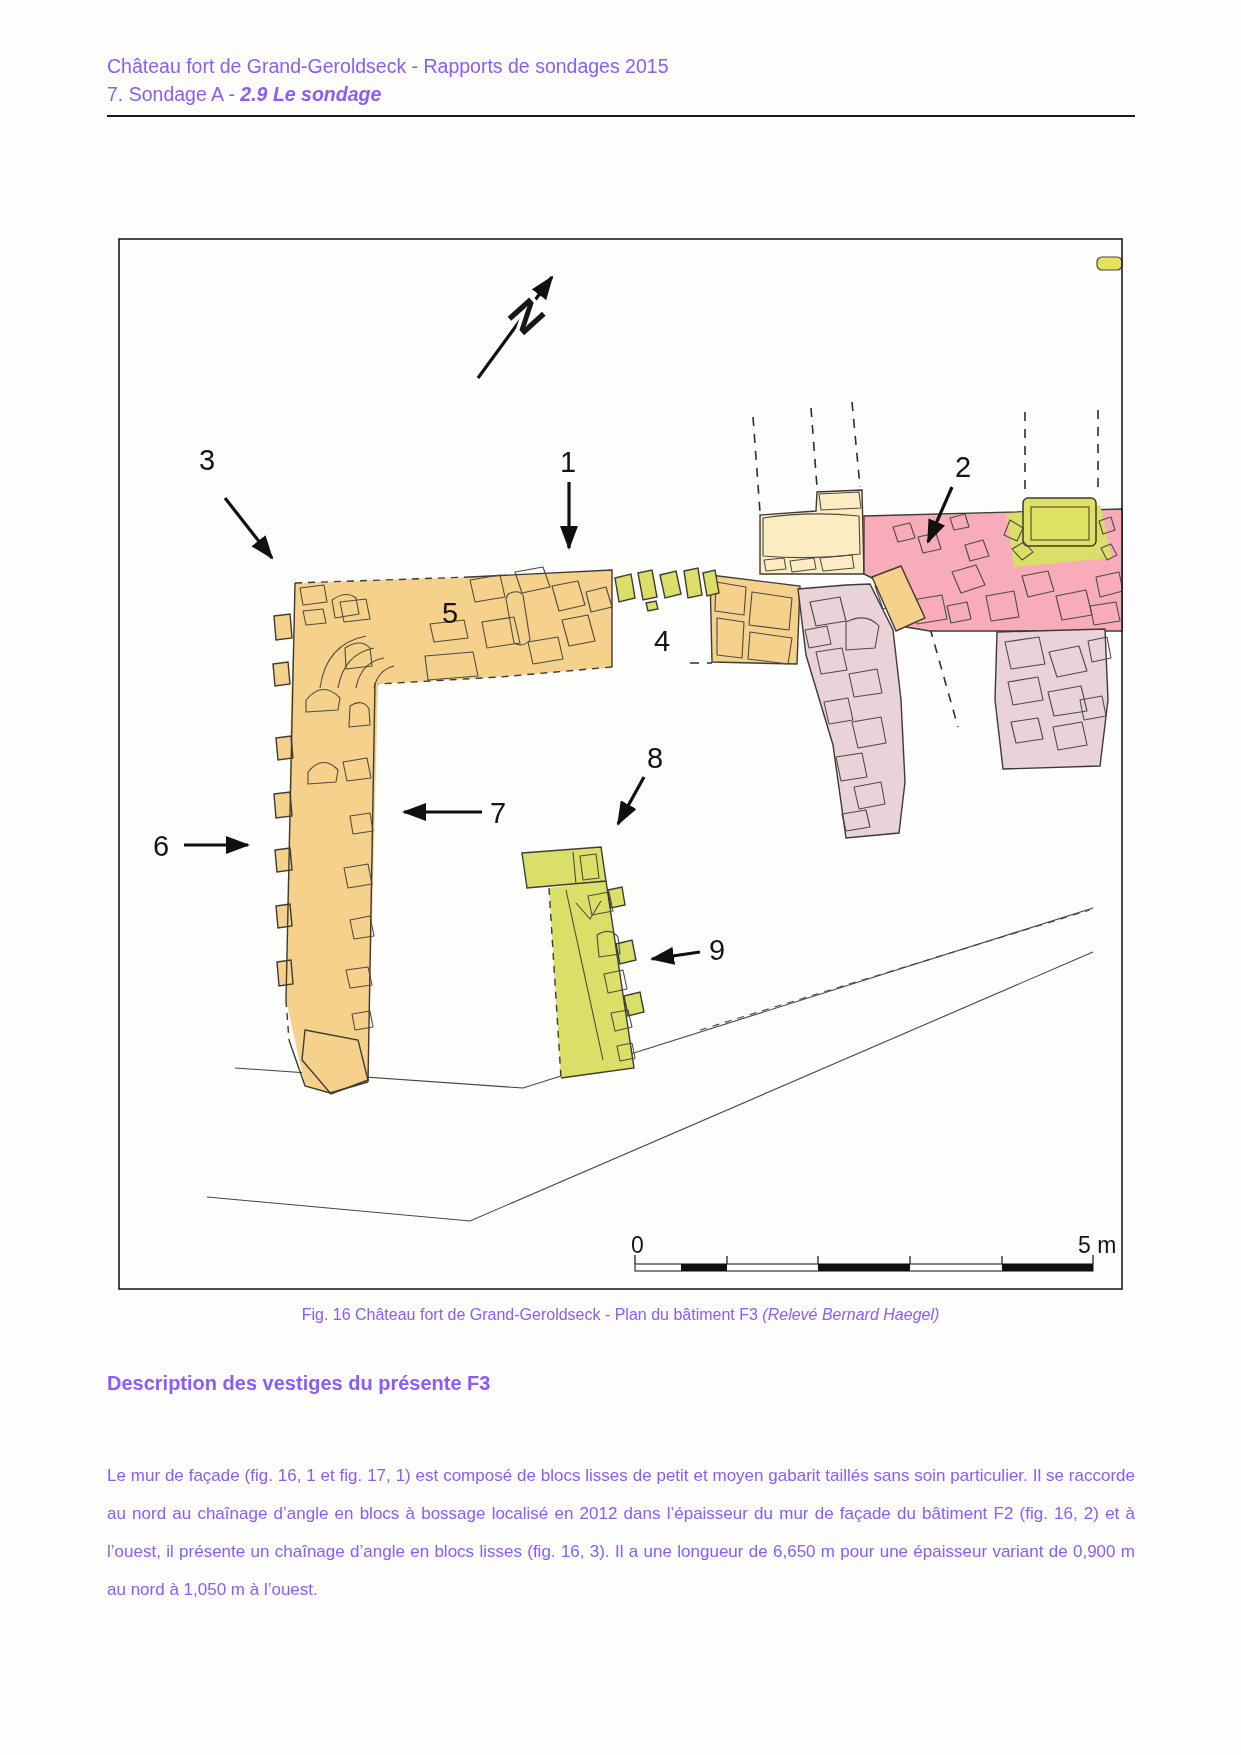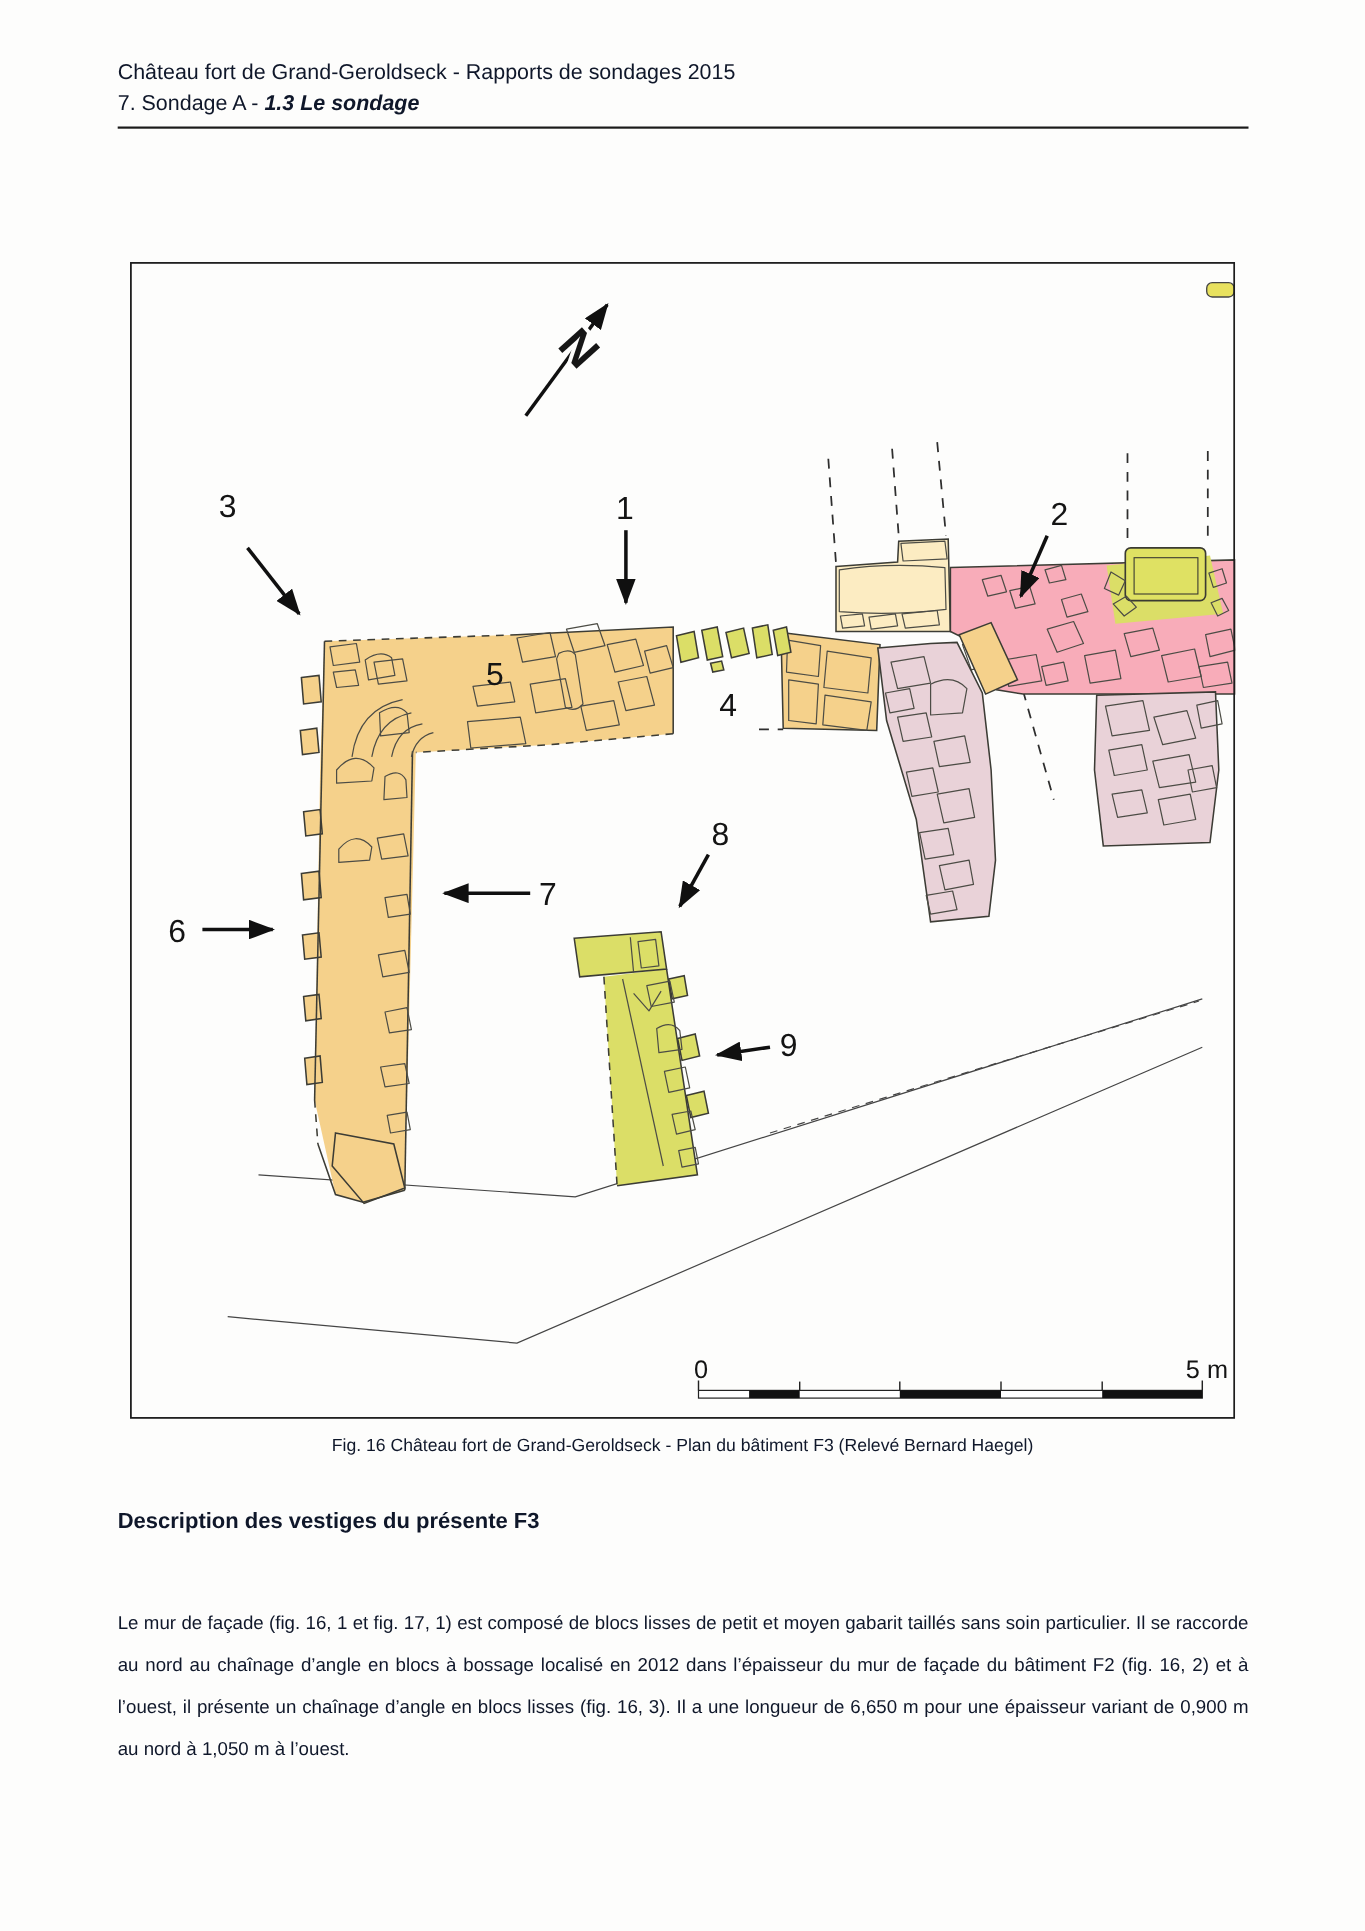--- a/index.html
+++ b/index.html
@@ -1,24 +1,24 @@
 <!DOCTYPE html>
 <html><head>
 <meta charset="utf-8">
 <style>
   html,body{margin:0;padding:0;background:#ffffff;}
   .page{position:relative;width:1241px;height:1755px;background:#fdfdfc;
-        font-family:"Liberation Sans",sans-serif;color:#0f172a;overflow:hidden;}
+        font-family:"Liberation Sans",sans-serif;color:#8b5cf6;overflow:hidden;}
   .header{position:absolute;left:107px;top:52px;font-size:19.5px;line-height:28px;}
   .header .em{font-weight:bold;font-style:italic;}
   .hrule{position:absolute;left:107px;top:115px;width:1028px;height:2px;background:#1a1a1a;}
   .fig{position:absolute;left:118px;top:238px;width:1005px;height:1052px;}
   .fig svg{display:block;}
   .cap{position:absolute;left:118px;top:1306px;width:1005px;text-align:center;font-size:16px;}
-  .cap .credit{}
+  .cap .credit{font-style:italic;}
   .h2{position:absolute;left:107px;top:1372px;font-size:20px;font-weight:bold;}
   .para{position:absolute;left:107px;top:1440px;width:1028px;font-size:17px;
         line-height:38px;text-align:justify;}
   
   .border{fill:none;stroke:#1c1c1c;stroke-width:1.6;}
   .wallpoly{stroke:#3c3c35;stroke-width:1.4;}
   .nopstroke{stroke:none;}
   .st path,.st{fill:none;stroke:#4c4c45;stroke-width:1.1;stroke-linejoin:round;}
   .edge{fill:none;stroke:#3c3c35;stroke-width:1.4;}
   .edged{fill:none;stroke:#3c3c35;stroke-width:1.4;stroke-dasharray:7 6;}
@@ -34,21 +34,21 @@
   .sseg{fill:#111;}
   .stick{stroke:#222;stroke-width:1.3;}
 </style>
 </head>
 <body>
 
 <div class="page">
 
   <div class="header">
     <div>Château fort de Grand-Geroldseck - Rapports de sondages 2015</div>
-    <div><span>7. Sondage A - </span><span class="em">1.3 Le sondage</span></div>
+    <div><span>7. Sondage A - </span><span class="em">2.9 Le sondage</span></div>
   </div>
   <div class="hrule"></div>
 
   <div class="fig">
   <svg viewBox="118 238 1005 1052" width="1005" height="1052">
     <defs>
       <marker id="ah" markerUnits="userSpaceOnUse" markerWidth="26" markerHeight="18" refX="22" refY="9" orient="auto">
         <path d="M0,0 L24,9 L0,18 z" fill="#101010"></path>
       </marker>
     </defs>

